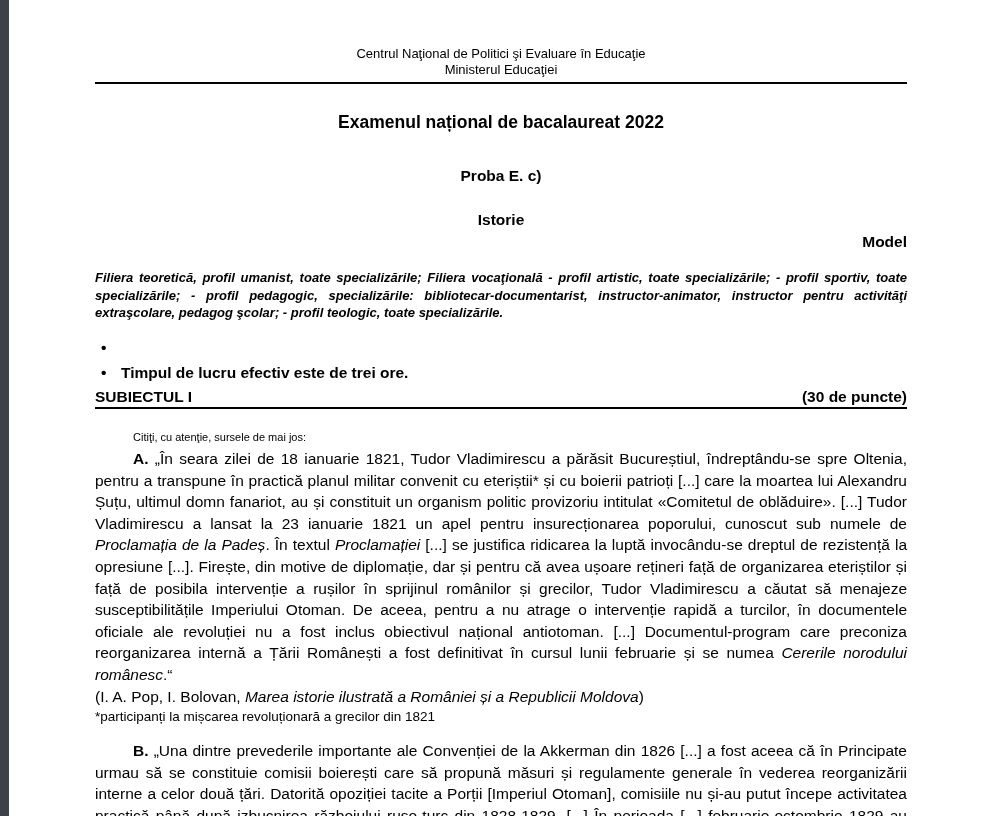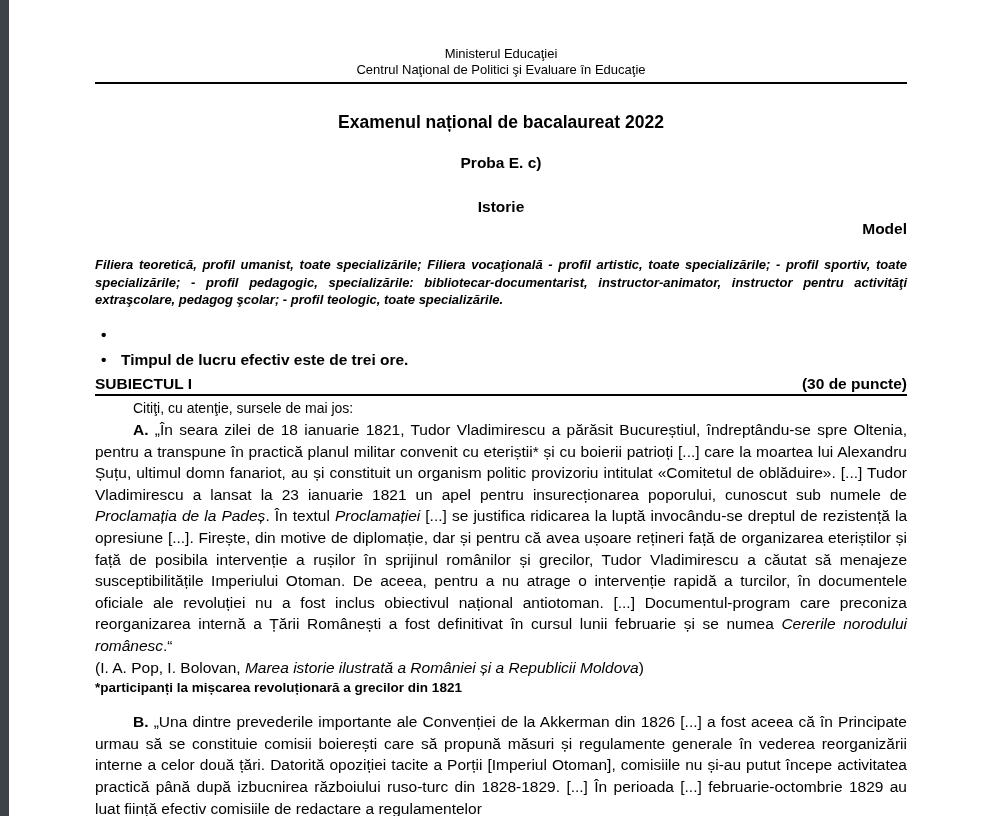--- a/index.html
+++ b/index.html
@@ -18,21 +18,21 @@
   .ministry-header {
     padding-top:46px; text-align:center;
     font-size:13px; line-height:16px;
     border-bottom:2px solid #000; padding-bottom:4px;
   }
   .exam-title {
     margin-top:28px; text-align:center;
     font-size:17.5px; font-weight:bold; line-height:20px;
   }
   .exam-proba {
-    margin-top:22px; text-align:center;
+    margin-top:35px; text-align:center;
     font-size:15.5px; font-weight:bold; line-height:18px;
   }
   .exam-subject {
     margin-top:26px; text-align:center;
     font-size:15.5px; font-weight:bold; line-height:18px;
   }
   .exam-variant {
     margin-top:4px; text-align:right;
     font-size:15.5px; font-weight:bold; line-height:18px;
   }
@@ -45,49 +45,49 @@
   .bullet-row {
     display:flex; font-size:15.5px; font-weight:bold; line-height:25px;
   }
   .bullet-dot { width:20px; padding-left:6px; flex:0 0 auto; }
   .subject-row {
     margin-top:2px; display:flex; justify-content:space-between;
     font-size:15.5px; font-weight:bold; line-height:19px;
     border-bottom:2.5px solid #000; padding-bottom:1px;
   }
   .sources-intro {
-    margin:2px 0 0 0; text-indent:38px;
-    font-size:14px; line-height:21.6px;
+    margin:18px 0 0 0; text-indent:38px;
+    font-size:11px; line-height:21.6px;
   }
   .body-para {
     margin:0; text-indent:38px; text-align:justify;
     font-size:15.5px; line-height:21.6px;
   }
   .citation {
     margin:0; 
     font-size:15.5px; line-height:21.6px;
   }
   .footnote {
-    margin:0; font-size:13.5px; line-height:20px;font-weight:bold;
+    margin:0; font-size:13.5px; line-height:20px;
   }
   .para-gap { height:13px; }
   .run-b { font-weight:bold; }
   .run-i { font-style:italic; }
 </style>
 </head>
 <body>
 
 <div class="page">
   <div class="edge-strip"></div>
 
   <div class="content">
 
     <div class="ministry-header">
+      <div>Centrul Naţional de Politici şi Evaluare în Educaţie</div>
       <div>Ministerul Educaţiei</div>
-      <div>Centrul Naţional de Politici şi Evaluare în Educaţie</div>
     </div>
 
     <div class="exam-title">Examenul național de bacalaureat 2022</div>
     <div class="exam-proba">Proba E. c)</div>
     <div class="exam-subject">Istorie</div>
     <div class="exam-variant">Model</div>
 
     <p class="filiera-note">Filiera teoretică, profil umanist, toate specializările; Filiera vocaţională - profil artistic, toate specializările; - profil sportiv, toate specializările; - profil pedagogic, specializările: bibliotecar-documentarist, instructor-animator, instructor pentru activităţi extraşcolare, pedagog şcolar; - profil teologic, toate specializările.</p>
 
     <div class="bullets">

